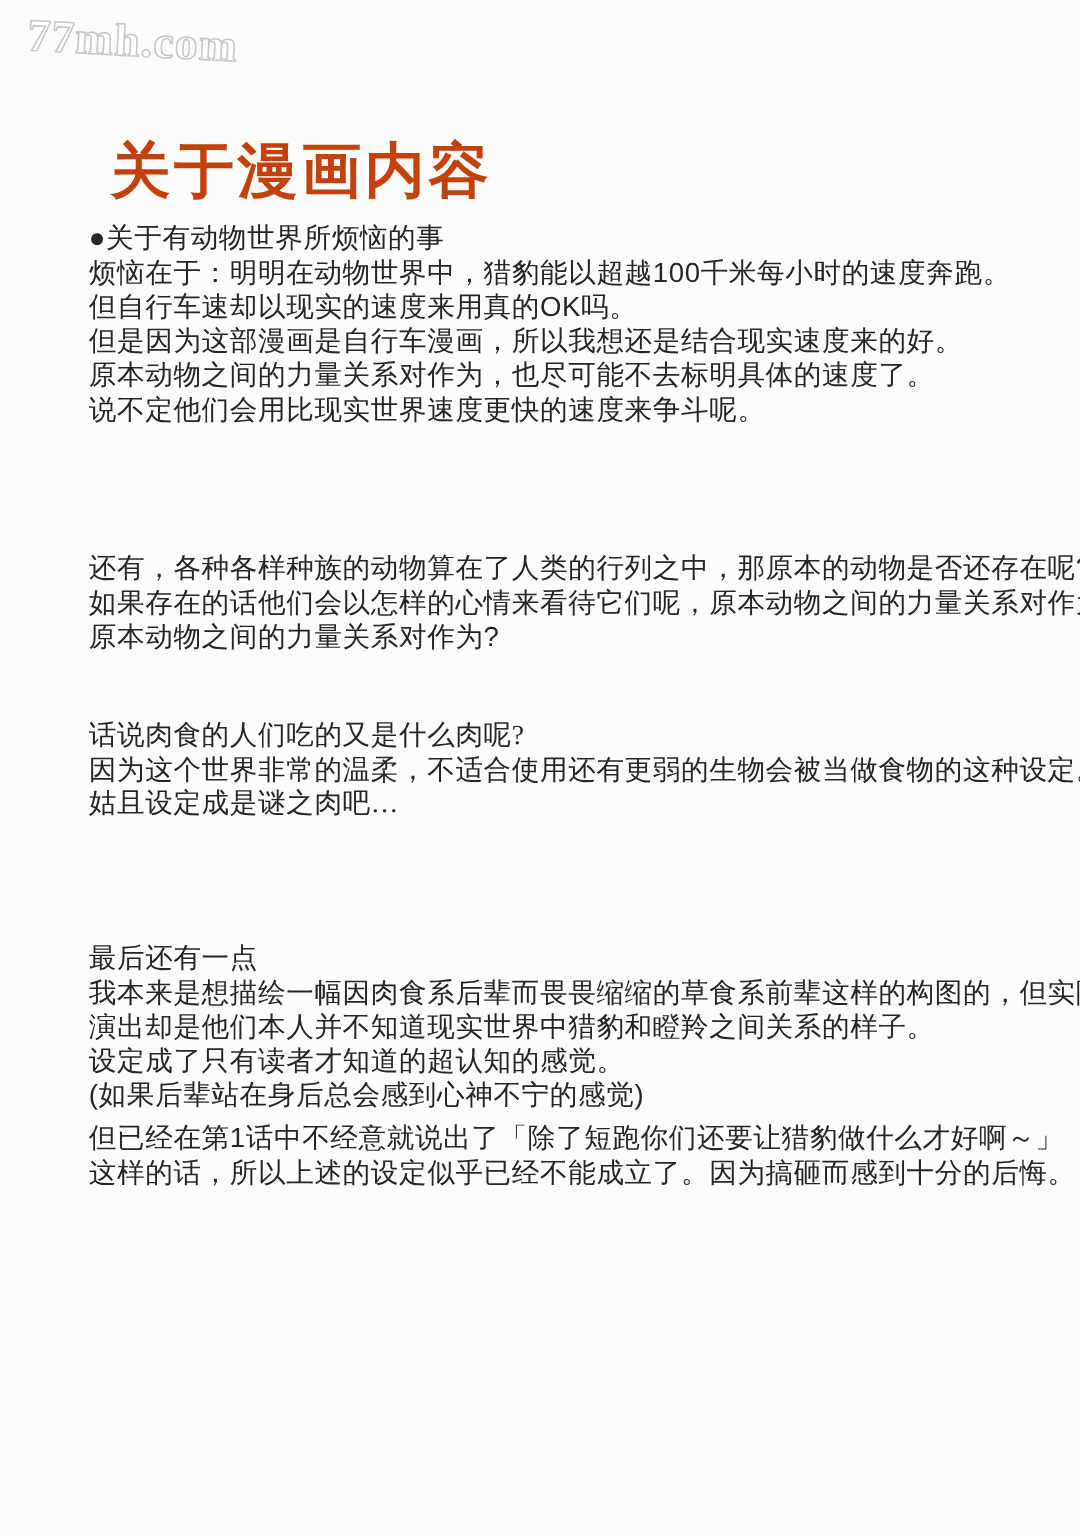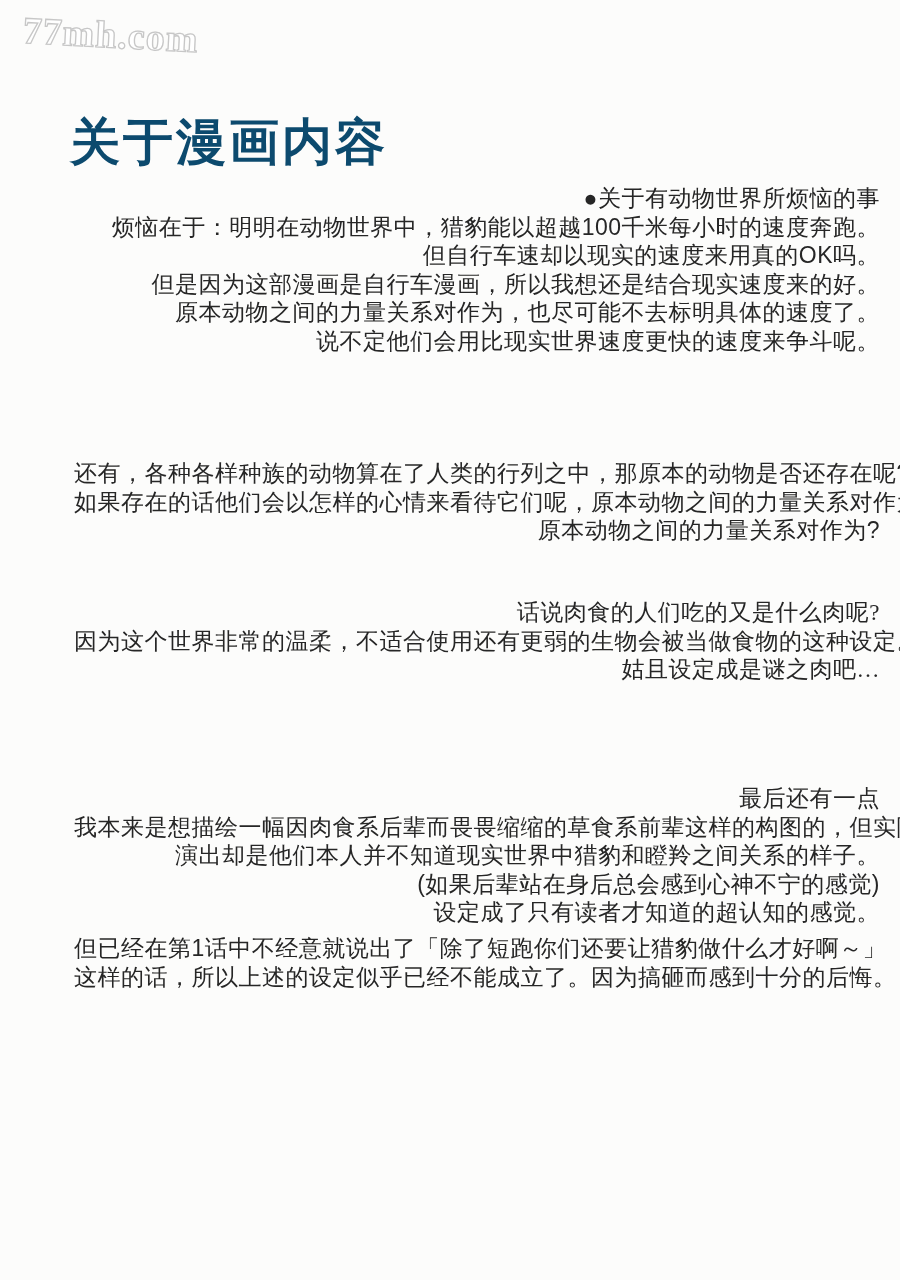--- a/index.html
+++ b/index.html
@@ -26,47 +26,46 @@
     letter-spacing: 1px;
     color: #ffffff;
     -webkit-text-stroke: 1.3px #c7c7c7;
     text-shadow: 0 0 1px #d9d9d9;
     transform: rotate(3deg);
     transform-origin: left top;
     user-select: none;
   }
   .title {
     position: absolute;
-    left: 70px;
+    left: 92px;
     top: 82px;
     font-size: 50px;
     line-height: 52px;
     font-weight: bold;
     letter-spacing: 3px;
-    color: #0c4a6e;
+    color: #c2410c;
   }
   .paragraph {
     position: absolute;
     left: 74px;
     width: 806px;
     font-size: 23px;
     line-height: 28.6px;
     color: #262626;
     font-weight: 500;
     letter-spacing: 0.5px;
   }
   .para-1 { top: 184px; }
   .para-2 { top: 459px; }
   .para-3 { top: 599px; font-family: Liberation Serif, serif; }
   .para-4 { top: 744px; margin-top: 40px; }
   .para-5 { top: 934px; }
   .para-6 { top: 1042px; }
   .text-line {
     white-space: nowrap;
-    text-align: right;
   }
   .page-number {
     position: absolute;
     left: 30px;
     top: 1308px;
     font-size: 16px;
     color: #4d7c0f;
   }
 </style>
 </head>
@@ -96,22 +95,22 @@
   <div class="paragraph para-3">
     <div class="text-line">话说肉食的人们吃的又是什么肉呢?</div>
     <div class="text-line">因为这个世界非常的温柔，不适合使用还有更弱的生物会被当做食物的这种设定。</div>
     <div class="text-line">姑且设定成是谜之肉吧…</div>
   </div>
 
   <div class="paragraph para-4">
     <div class="text-line">最后还有一点</div>
     <div class="text-line">我本来是想描绘一幅因肉食系后辈而畏畏缩缩的草食系前辈这样的构图的，但实际</div>
     <div class="text-line">演出却是他们本人并不知道现实世界中猎豹和瞪羚之间关系的样子。</div>
+    <div class="text-line">设定成了只有读者才知道的超认知的感觉。</div>
     <div class="text-line">(如果后辈站在身后总会感到心神不宁的感觉)</div>
-    <div class="text-line">设定成了只有读者才知道的超认知的感觉。</div>
   </div>
 
   <div class="paragraph para-5">
     <div class="text-line">但已经在第1话中不经意就说出了「除了短跑你们还要让猎豹做什么才好啊～」</div>
     <div class="text-line">这样的话，所以上述的设定似乎已经不能成立了。因为搞砸而感到十分的后悔。</div>
   </div>
 
 
   <div class="page-number">55</div>
 

